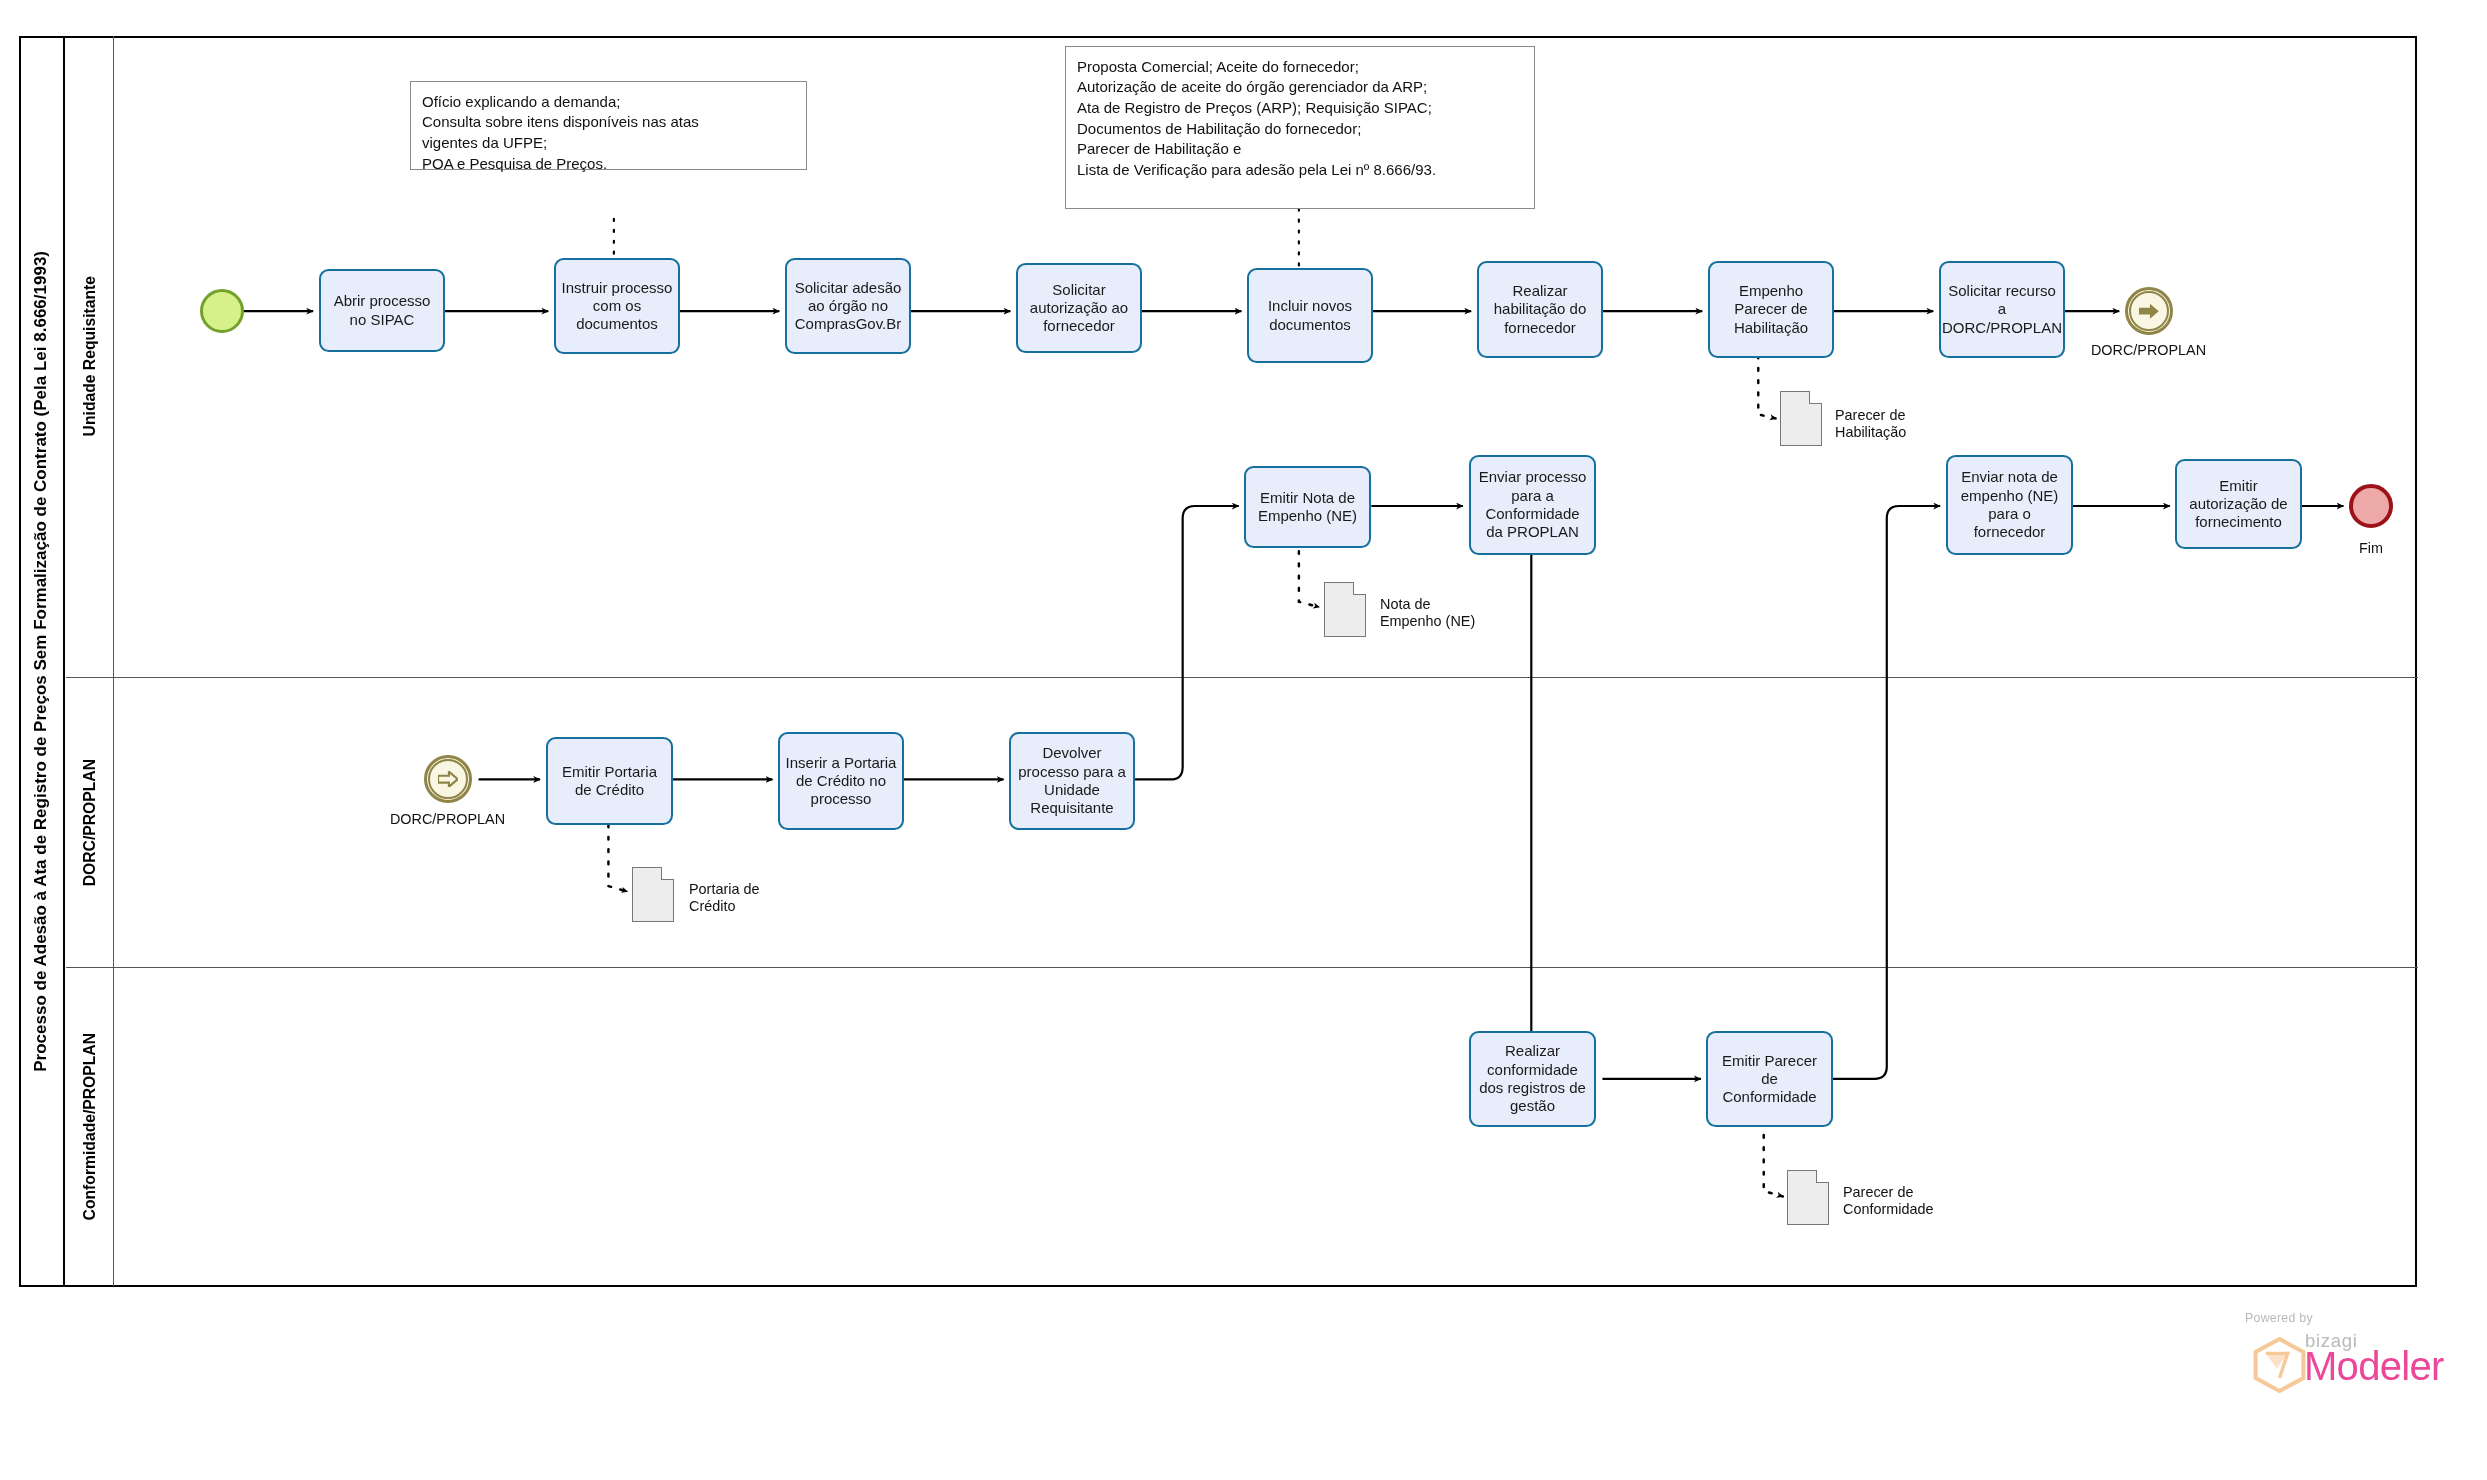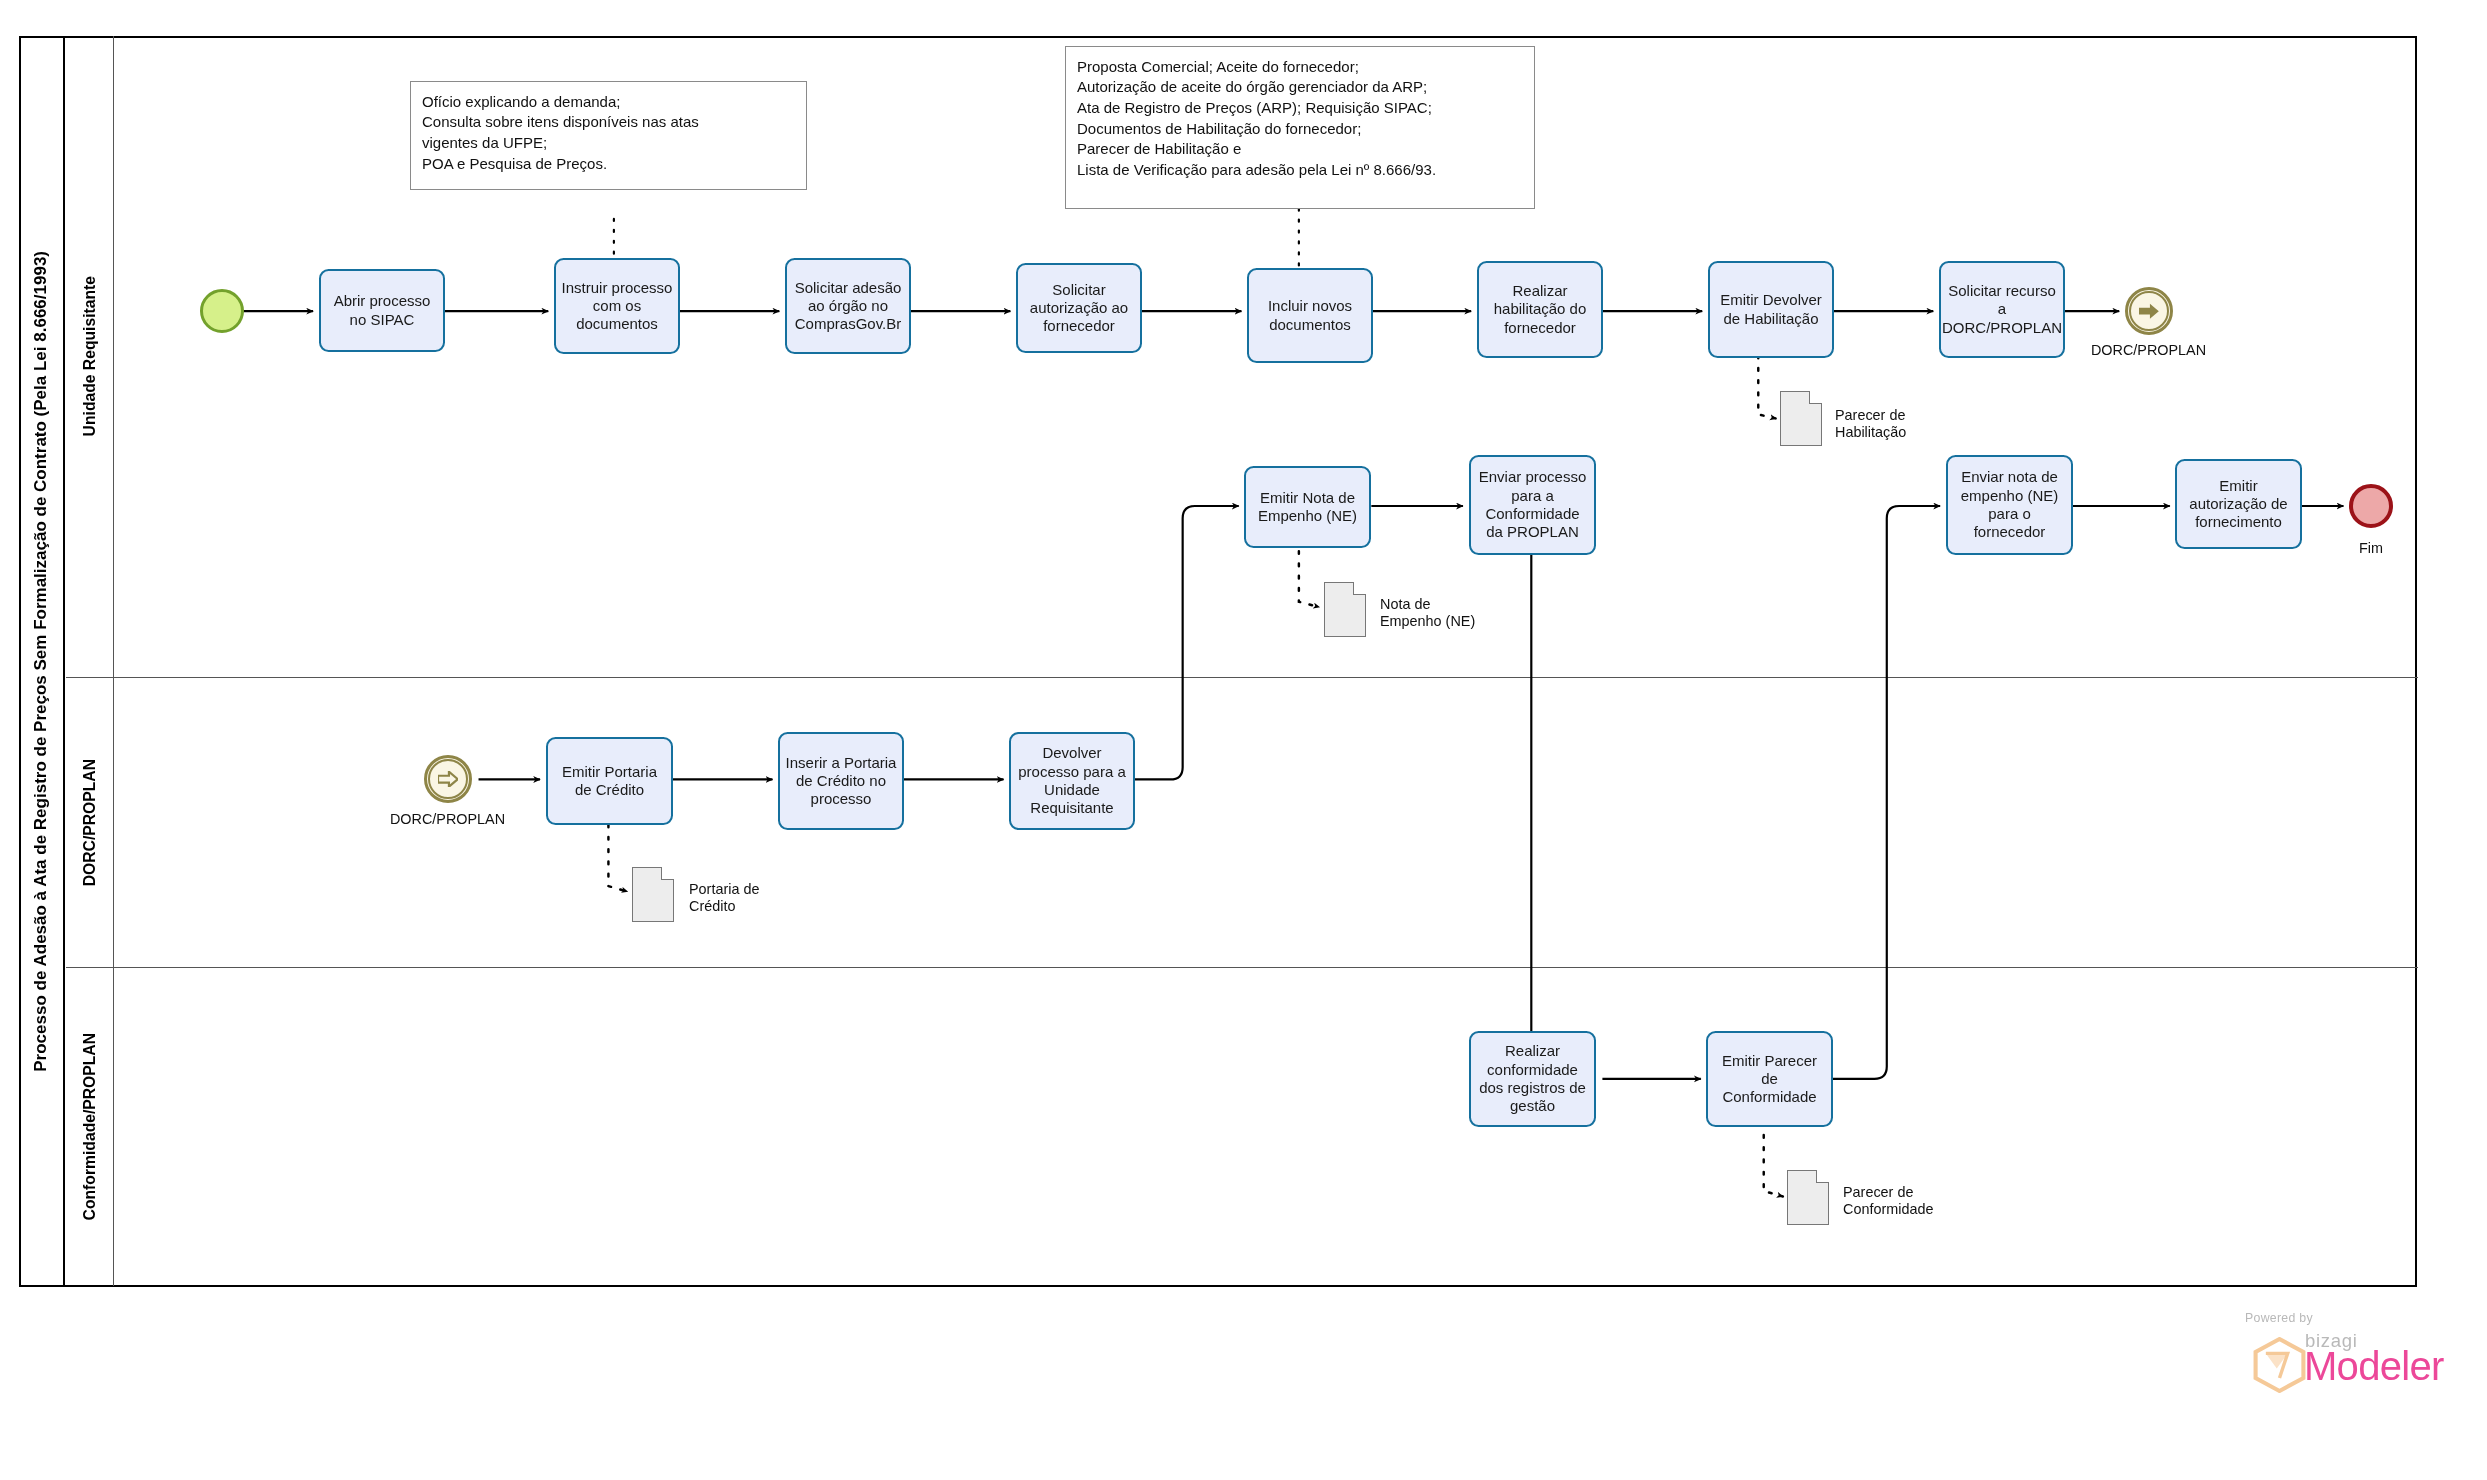--- a/index.html
+++ b/index.html
@@ -145,21 +145,21 @@
   <div class="task" style="left:1016px;top:263px;width:126px;height:90px;">
     <span>Solicitar autorização ao fornecedor</span>
   </div>
   <div class="task" style="left:1247px;top:268px;width:126px;height:95px;">
     <span>Incluir novos documentos</span>
   </div>
   <div class="task" style="left:1477px;top:261px;width:126px;height:97px;">
     <span>Realizar habilitação do fornecedor</span>
   </div>
   <div class="task" style="left:1708px;top:261px;width:126px;height:97px;">
-    <span>Emitir Devolver de Habilitação</span>
+    <span>Empenho Parecer de Habilitação</span>
   </div>
   <div class="task" style="left:1939px;top:261px;width:126px;height:97px;">
     <span>Solicitar recurso a DORC/PROPLAN</span>
   </div>
 
   <div class="ev ev-link" style="left:2125px;top:287px;">
     <div class="ring">
       <svg width="20.5" height="16.4" viewBox="0 0 30 24">
         <path d="M0,7 L16,7 L16,1 L29,12 L16,23 L16,17 L0,17 Z" fill="#8e8547"></path>
       </svg>
@@ -226,21 +226,21 @@
   <div class="task" style="left:1706px;top:1031px;width:127px;height:96px;">
     <span>Emitir Parecer de Conformidade</span>
   </div>
 
   <div class="dataobj" style="left:1787px;top:1170px;"></div>
   <div class="dataobj-label" style="left:1843px;top:1184px;">
     <span style="white-space:pre-line;">Parecer de
 Conformidade</span>
   </div>
 
-  <div class="note" style="left:410px;top:81px;width:397px;height:109px;">Ofício explicando a demanda;
+  <div class="note" style="left:410px;top:81px;width:397px;height:89px;">Ofício explicando a demanda;
 Consulta sobre itens disponíveis nas atas
 vigentes da UFPE;
 POA e Pesquisa de Preços.</div>
   <div class="note" style="left:1065px;top:46px;width:470px;height:163px;">Proposta Comercial; Aceite do fornecedor;
 Autorização de aceite do órgão gerenciador da ARP;
 Ata de Registro de Preços (ARP); Requisição SIPAC;
 Documentos de Habilitação do fornecedor;
 Parecer de Habilitação e
 Lista de Verificação para adesão pela Lei nº 8.666/93.</div>
 

